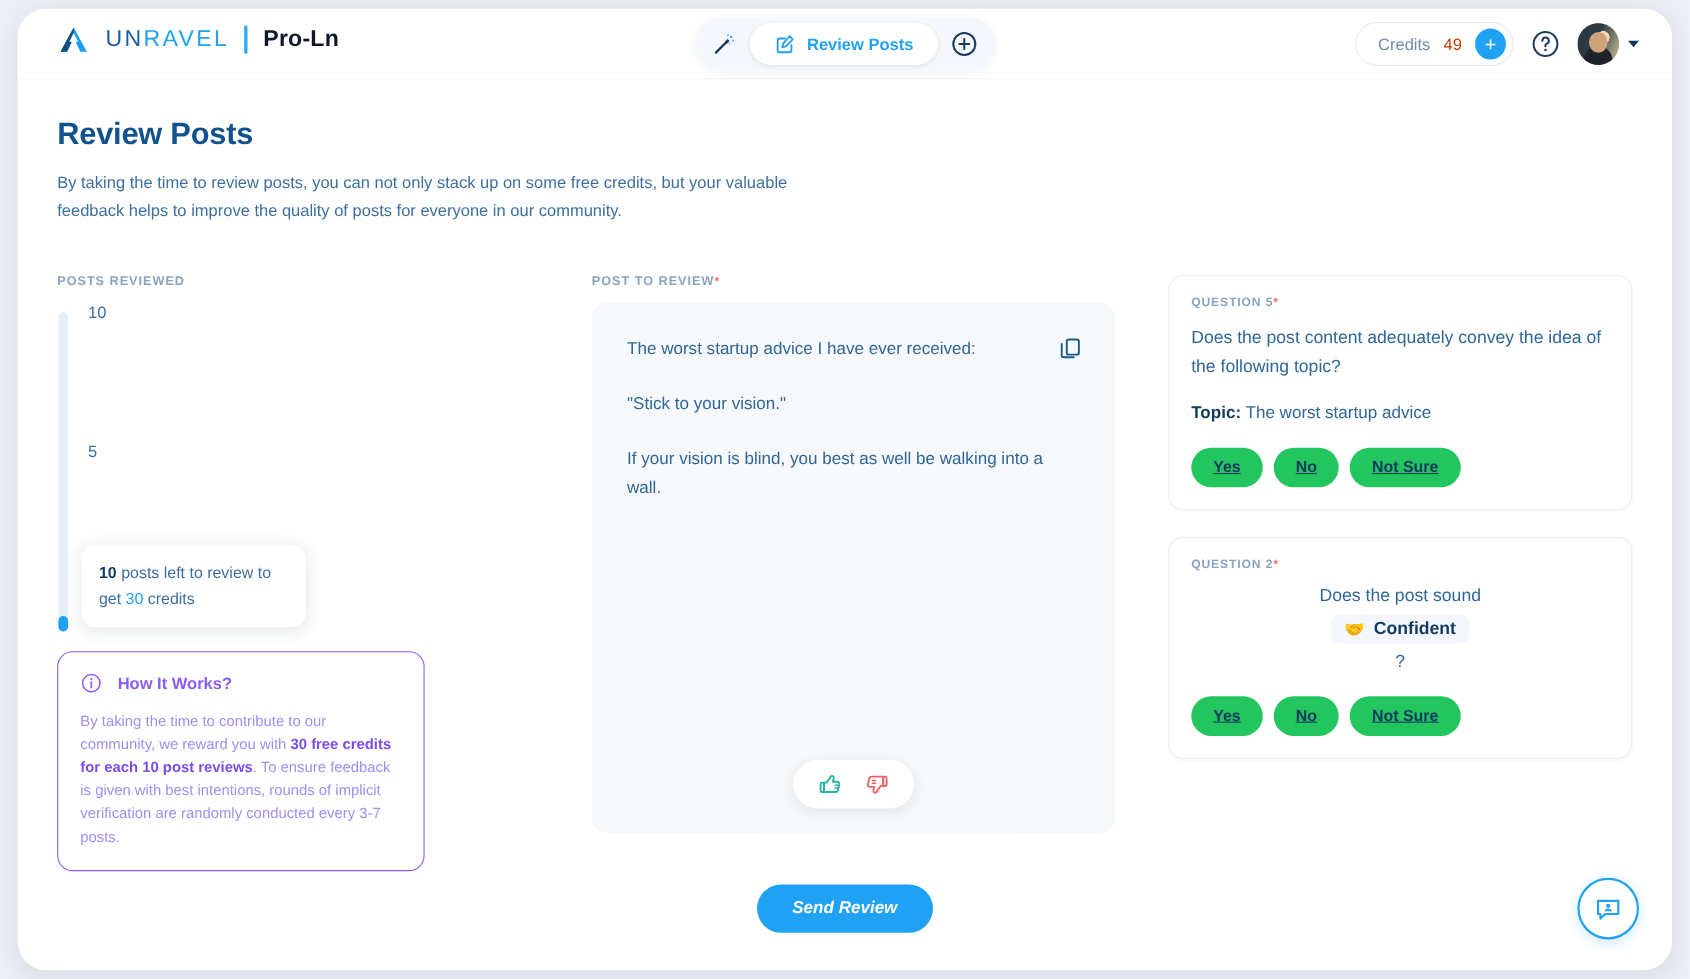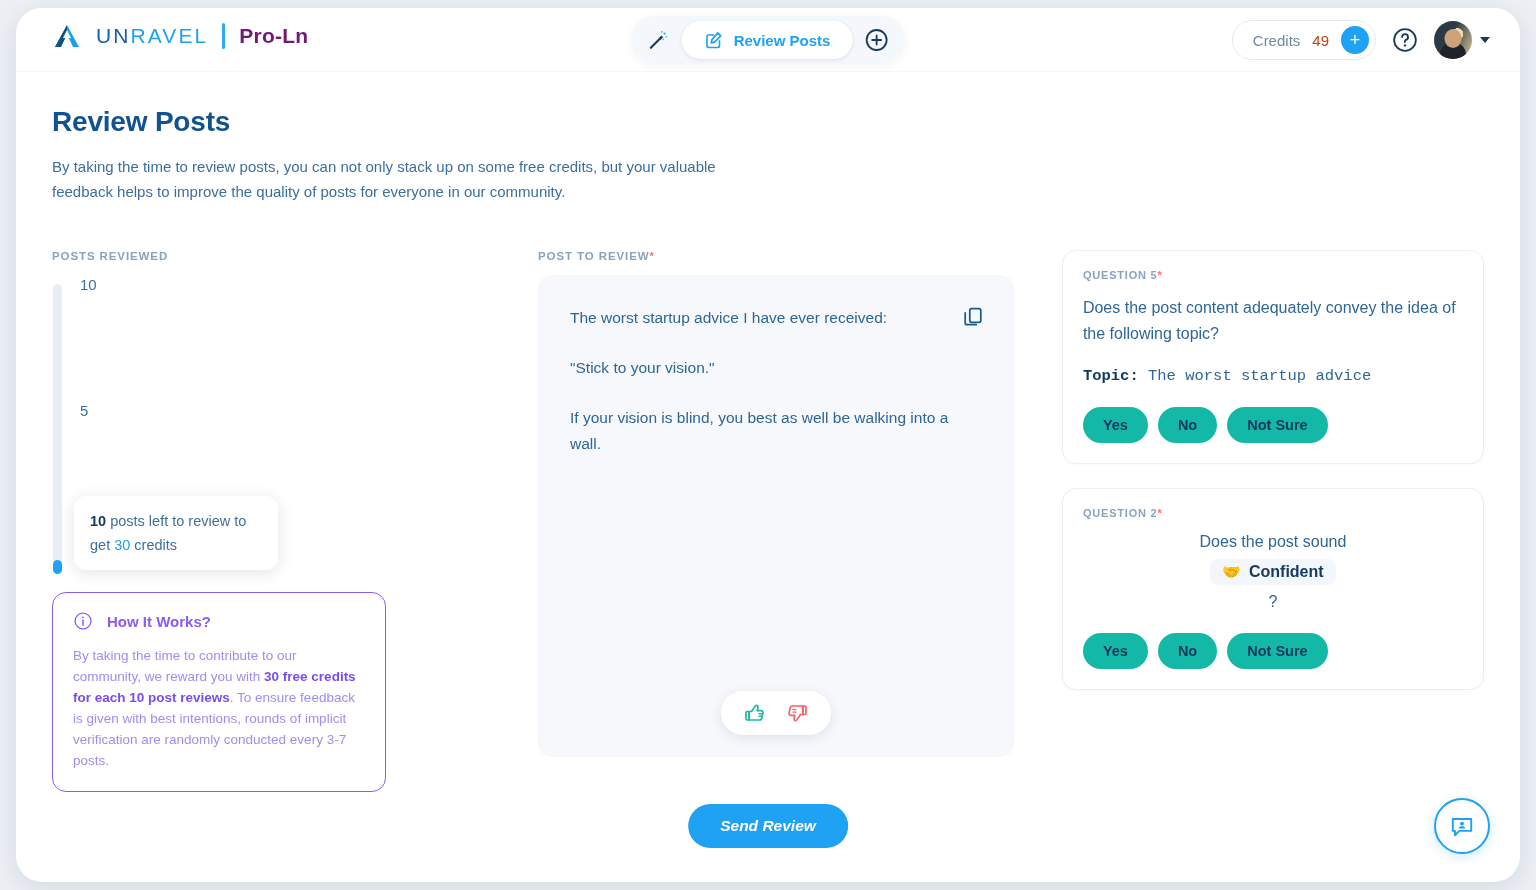--- a/index.html
+++ b/index.html
@@ -28,21 +28,21 @@
   }
   .brand {
     position: absolute; left: 36px; top: 13px;
     display: flex; align-items: center; gap: 14px;
   }
   .brand-mark { width: 30px; height: 30px; display:block; }
   .brand-word { font-size: 21px; letter-spacing: 2.1px; font-weight: 400; }
   .brand-word .un { color:#1b5ea8; }
   .brand-word .ravel { color:#1fa2f3; }
   .brand-divider { width: 3px; height: 26px; background: #2fa9f7; border-radius:2px; }
-  .brand-product { font-size: 21px; font-weight: 700; color: #701a75; letter-spacing:0.2px; }
+  .brand-product { font-size: 21px; font-weight: 700; color: #0f172a; letter-spacing:0.2px; }
 
   .nav-pill {
     position: absolute; left: 50%; top: 8px; transform: translateX(-50%);
     height: 48px;
     background: #f4f7fb;
     border-radius: 26px;
     display: flex; align-items: center;
     padding: 0 16px; gap: 12px;
     box-shadow: 0 2px 10px rgba(23,43,77,0.05);
   }
@@ -190,37 +190,38 @@
   
   .col-right { width: 424px; }
   .q-card {
     background:#fff; border: 1px solid #e9eef5; border-radius: 14px;
     padding: 18px 20px 20px 20px;
     box-shadow: 0 1px 3px rgba(23,43,77,0.03);
   }
   .q-card + .q-card { margin-top: 24px; }
   .q-label { font-size: 11px; font-weight:700; letter-spacing: 0.8px; color:#8aa3bd; }
   .q-text { margin-top: 14px; font-size: 16px; line-height: 26px; color:#2e6698; }
-  .q-topic { margin-top: 20px; font-size: 15.5px; color:#2e6698;font-family:Liberation Mono, monospace; }
+  .q-topic { margin-top: 20px; font-size: 15.5px; color:#2e6698; }
   .q-topic b { color:#12395f; font-weight:700; }
   .q-inline { display:flex; align-items:center; gap: 8px; font-size:16px; color:#2e6698; margin-top:14px;flex-direction:column; }
   .tone-chip {
     display:inline-flex; align-items:center; gap:8px;
     background:#f3f6fa; border-radius:8px;
     padding: 4px 12px;
     font-weight:700; color:#12395f; font-size:16px;
   }
   .tone-emoji { font-size: 15px; }
   .opts { display:flex; gap: 10px; margin-top: 22px; }
   .opt {
-    background:#14b8a6; border:none; border-radius:18px;
+    background:#22c55e; border:none; border-radius:18px;
     height: 36px; padding: 0 20px;
     font-family:"Liberation Sans", sans-serif;
     font-size: 14.5px; font-weight:700; color:#12395f;
     cursor:pointer;
+    text-decoration:underline;
   }
 
   
   .submit-btn {
     position: absolute; left: 50%; bottom: 34px; transform: translateX(-50%);
     background:#1fa2f3; color:#fff; border:none; border-radius: 22px;
     height: 44px; padding: 0 32px;
     font-family:"Liberation Sans", sans-serif;
     font-size: 15.5px; font-weight:700; cursor:pointer;font-style:italic;
   }

